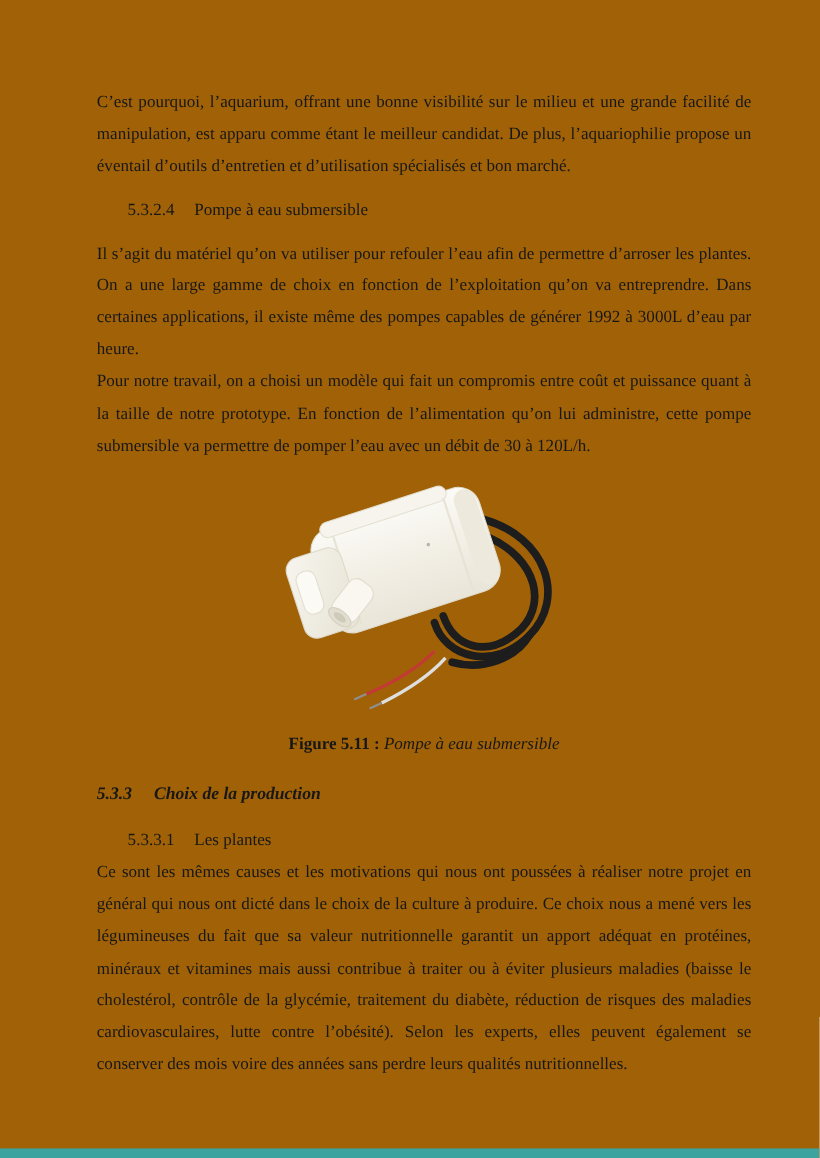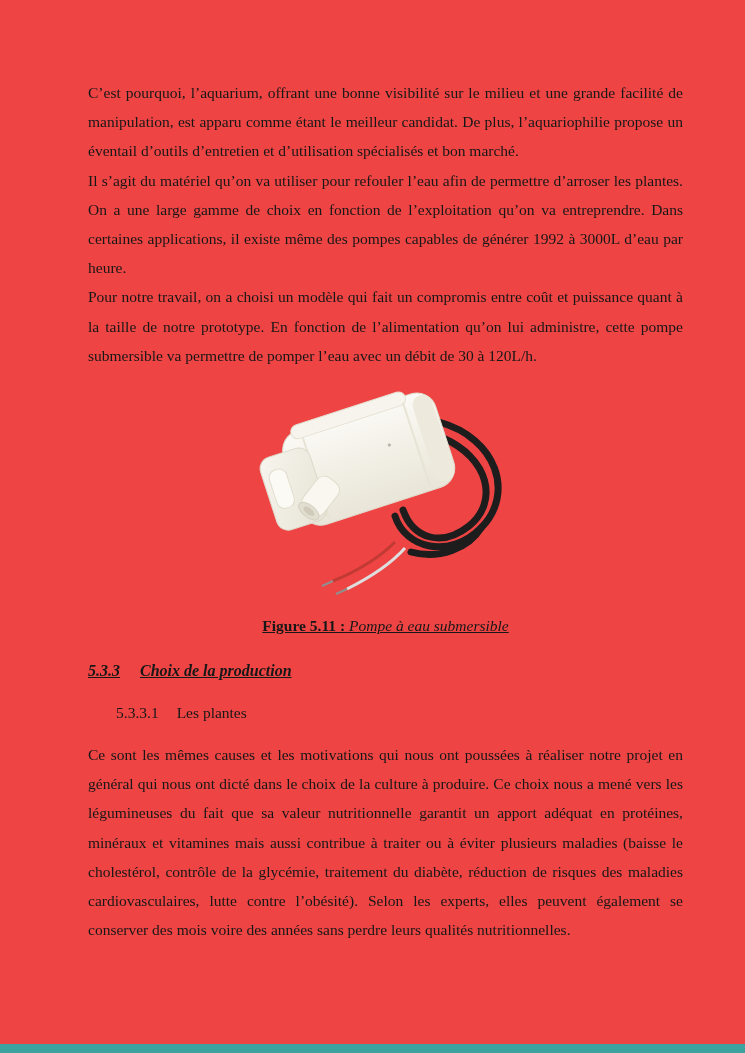--- a/index.html
+++ b/index.html
@@ -4,21 +4,21 @@
 <style>
   html, body { margin: 0; padding: 0; }
   body {
     width: 745px; height: 1053px;
     background: #ffffff;
     font-family: "Liberation Serif", serif;
     color: #171717;
     position: relative;
     overflow: hidden;
   }
-  .page { position: absolute; inset: 0; background: #ef4444; }
+  .page { position: absolute; inset: 0; background: #a16207; }
   .content {
     position: absolute;
     left: 88px; right: 62px; top: 78px;
   }
   p.body-text {
     font-size: 15.5px;
     line-height: 29.2px;
     text-align: justify;
     text-align-last: left;
     margin: 0;
@@ -29,32 +29,30 @@
     padding-left: 28px;
     line-height: 22px;
   }
   .sub-heading .h-num { margin-right: 18px; }
   .section-heading {
     font-size: 16px;
     font-weight: bold;
     font-style: italic;
     margin: 24px 0 0 0;
     line-height: 22px;
-    text-decoration: underline;
   }
   .section-heading .h-num { margin-right: 20px; }
-  .sub-heading.second { margin-top: 20px; margin-bottom: 16px; }
+  .sub-heading.second { margin-top: 20px; margin-bottom: 3px; }
   .figure-wrap { text-align: center; margin-top: 6px; }
   .figure-image { display: inline-block; }
   .figure-caption {
     font-size: 15.5px;
     text-align: center;
     margin: 6px 0 0 0;
     line-height: 20px;
-    text-decoration: underline;
   }
   .figure-caption .cap-label { font-weight: bold; }
   .figure-caption .cap-text { font-style: italic; }
   .page-number {
     position: absolute;
     bottom: 72px; left: 0; right: 0;
     text-align: center;
     font-size: 14.5px;
   }
   .accent-bar {
@@ -64,20 +62,23 @@
   }
 </style>
 </head>
 <body>
 
 <div class="page">
   <div class="content">
 
     <p class="body-text">C’est pourquoi, l’aquarium, offrant une bonne visibilité sur le milieu et une grande facilité de manipulation, est apparu comme étant le meilleur candidat. De plus, l’aquariophilie propose un éventail d’outils d’entretien et d’utilisation spécialisés et bon marché.</p>
 
+    <div class="sub-heading">
+      <span class="h-num">5.3.2.4</span><span>Pompe à eau submersible</span>
+    </div>
 
     <p class="body-text">Il s’agit du matériel qu’on va utiliser pour refouler l’eau afin de permettre d’arroser les plantes. On a une large gamme de choix en fonction de l’exploitation qu’on va entreprendre. Dans certaines applications, il existe même des pompes capables de générer 1992 à 3000L d’eau par heure.</p>
 
     <p class="body-text">Pour notre travail, on a choisi un modèle qui fait un compromis entre coût et puissance quant à la taille de notre prototype. En fonction de l’alimentation qu’on lui administre, cette pompe submersible va permettre de pomper l’eau avec un débit de 30 à 120L/h.</p>
 
     <div class="figure-wrap">
       <div class="figure-image">
         
         <svg width="286" height="230" viewBox="0 0 286 230">
           <defs>

